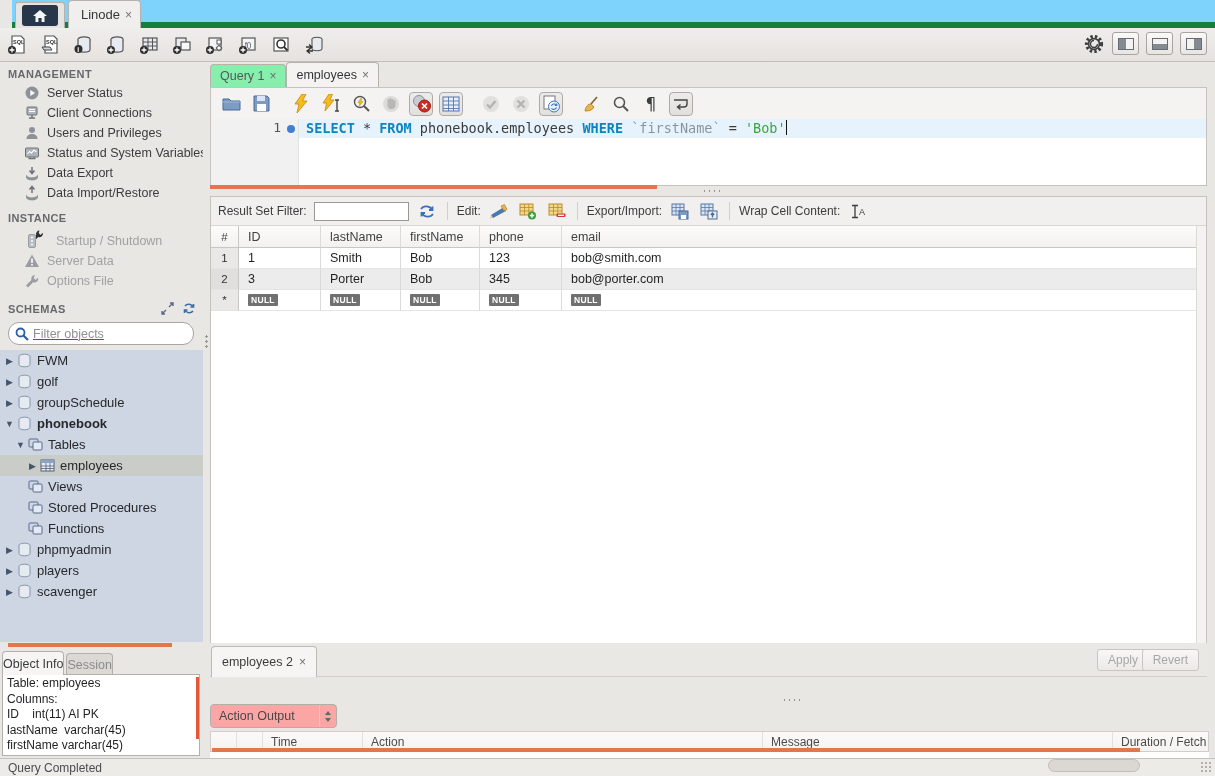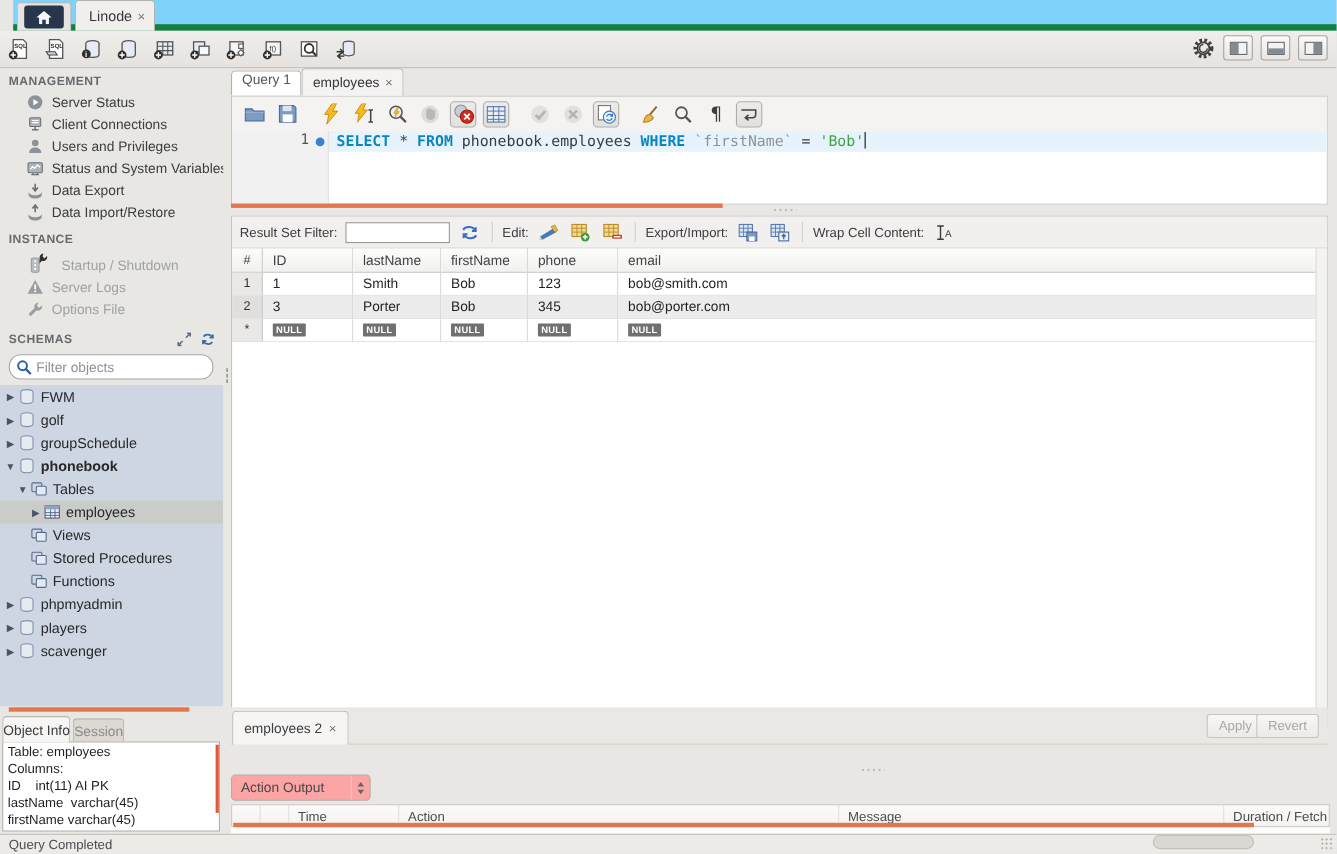--- a/index.html
+++ b/index.html
@@ -26,21 +26,21 @@
 
   
   .sidebar { position:absolute; left:0; top:62px; width:203px; height:696px; background:#e9e7e4; }
   .sec-title { position:absolute; left:8px; font-size:11px; font-weight:bold; color:#67696c; letter-spacing:.4px; display:flex; align-items:center; gap:5px; }
   .side-item { position:absolute; left:0; width:203px; height:20px; display:flex; align-items:center; gap:7px; padding-left:24px; font-size:12.5px; color:#3b3c3e; white-space:nowrap; }
   .side-item .ic { width:16px; height:16px; flex:none; }
   .side-item.dis { color:#9fa1a3; }
   .schemas-head { position:absolute; left:8px; top:240px; width:188px; display:flex; align-items:center; }
   .schemas-head .spacer { flex:1; }
   .filter-box { position:absolute; left:8px; top:260px; width:186px; height:23px; background:#fff; border:1px solid #a9a6a2; border-radius:11px; display:flex; align-items:center; padding:0 6px; gap:4px; }
-  .filter-box input { border:none; outline:none; flex:1; font-size:12.5px; font-family:"Liberation Sans",sans-serif; color:#15803d; background:transparent; min-width:0; }
+  .filter-box input { border:none; outline:none; flex:1; font-size:12.5px; font-family:"Liberation Sans",sans-serif; color:#15803d; background:transparent; min-width:0;text-decoration:underline; }
   .filter-box input::placeholder { color:#8f9092; }
 
   .tree { position:absolute; left:0; top:288px; width:203px; height:292px; background:#cfd6e3; overflow:hidden; }
   .trow { height:21px; display:flex; align-items:center; font-size:13px; color:#26282a; white-space:nowrap; }
   .trow .arrow { width:11px; font-size:9px; color:#45556b; text-align:center; flex:none; }
   .trow .tic { width:17px; height:15px; margin:0 4px 0 1px; flex:none; }
   .trow.sel { background:#c9ccc7; }
   .trow.bold { font-weight:bold; }
   .ind0 { padding-left:4px; } .ind1 { padding-left:15px; } .ind2 { padding-left:27px; } .ind1n { padding-left:26px; }
 
@@ -55,21 +55,21 @@
 
   
   .vsplit { position:absolute; left:203px; top:62px; width:7px; height:696px; background:#e9e7e4; }
   .vsplit .dots { position:absolute; left:2px; top:272px; width:3px; height:16px;
      background-image:radial-gradient(#9a978f 1px, transparent 1.1px); background-size:3px 5px; }
 
   
   .main { position:absolute; left:210px; top:62px; width:1005px; height:696px; }
   .qtabs { position:absolute; left:0; top:0; height:25px; display:flex; align-items:flex-end; }
   .qtab { height:23px; padding:0 9px; display:flex; align-items:center; gap:5px; font-size:12.5px; border:1px solid #b5b2ae; border-bottom:none; border-radius:4px 4px 0 0; }
-  .qtab.off { background:#ffffff; color:#55565a;flex-direction:column; }
+  .qtab.off { background:#86efac; color:#55565a; }
   .qtab.on { background:#f4f3f1; color:#35363a; height:25px; position:relative; z-index:2; }
 
   .editor-block { position:absolute; left:0; top:25px; width:997px; height:99px; background:#fff; border:1px solid #c6c3bf; }
   .sql-toolbar { height:31px; background:#f4f3f1; display:flex; align-items:center; padding-left:8px; gap:6px; }
   .sbtn { width:24px; height:24px; display:flex; align-items:center; justify-content:center; flex:none; }
   .sbtn.pressed { border:1px solid #aeaba7; border-radius:4px; background:linear-gradient(#ecebe9,#e2e0dd); }
   .editor { position:relative; height:66px; background:#fff; }
   .gutter { position:absolute; left:0; top:0; width:88px; height:66px; background:#f1f1f1; border-right:1px solid #e2e2e2; }
   .cur-line { position:absolute; left:0; top:0; width:100%; height:19px; background:#e7f3fc; }
   .lnum { position:absolute; left:46px; top:1px; width:24px; text-align:right; font-family:"DejaVu Sans Mono",monospace; font-size:13px; color:#555; }
@@ -305,21 +305,21 @@
         <circle cx="8" cy="11.5" r="1" fill="#fff"></circle>
       </svg>
     <span>Startup / Shutdown</span>
   </div>
   <div class="side-item dis" style="top:189px;">
     <svg class="ic" viewBox="0 0 16 16">
         <path d="M8 1.5 L15 14 H1 Z" fill="#9a9da1"></path>
         <rect x="7.2" y="5.5" width="1.6" height="4.5" fill="#fff"></rect>
         <rect x="7.2" y="11" width="1.6" height="1.6" fill="#fff"></rect>
       </svg>
-    <span>Server Logs</span>
+    <span>Server Data</span>
   </div>
   <div class="side-item dis" style="top:209px;">
     <svg class="ic" viewBox="0 0 16 16">
         <path d="M11 2 a3.8 3.8 0 0 0-3.6 5 L2 12.4 l2 2 5.1-5.1 a3.8 3.8 0 0 0 4.9-4.8 l-2.4 2.4 -2-2 z" fill="#9a9da1"></path>
       </svg>
     <span>Options File</span>
   </div>
 
   <div class="schemas-head">
     <span class="sec-title" style="position:static;">SCHEMAS</span>

